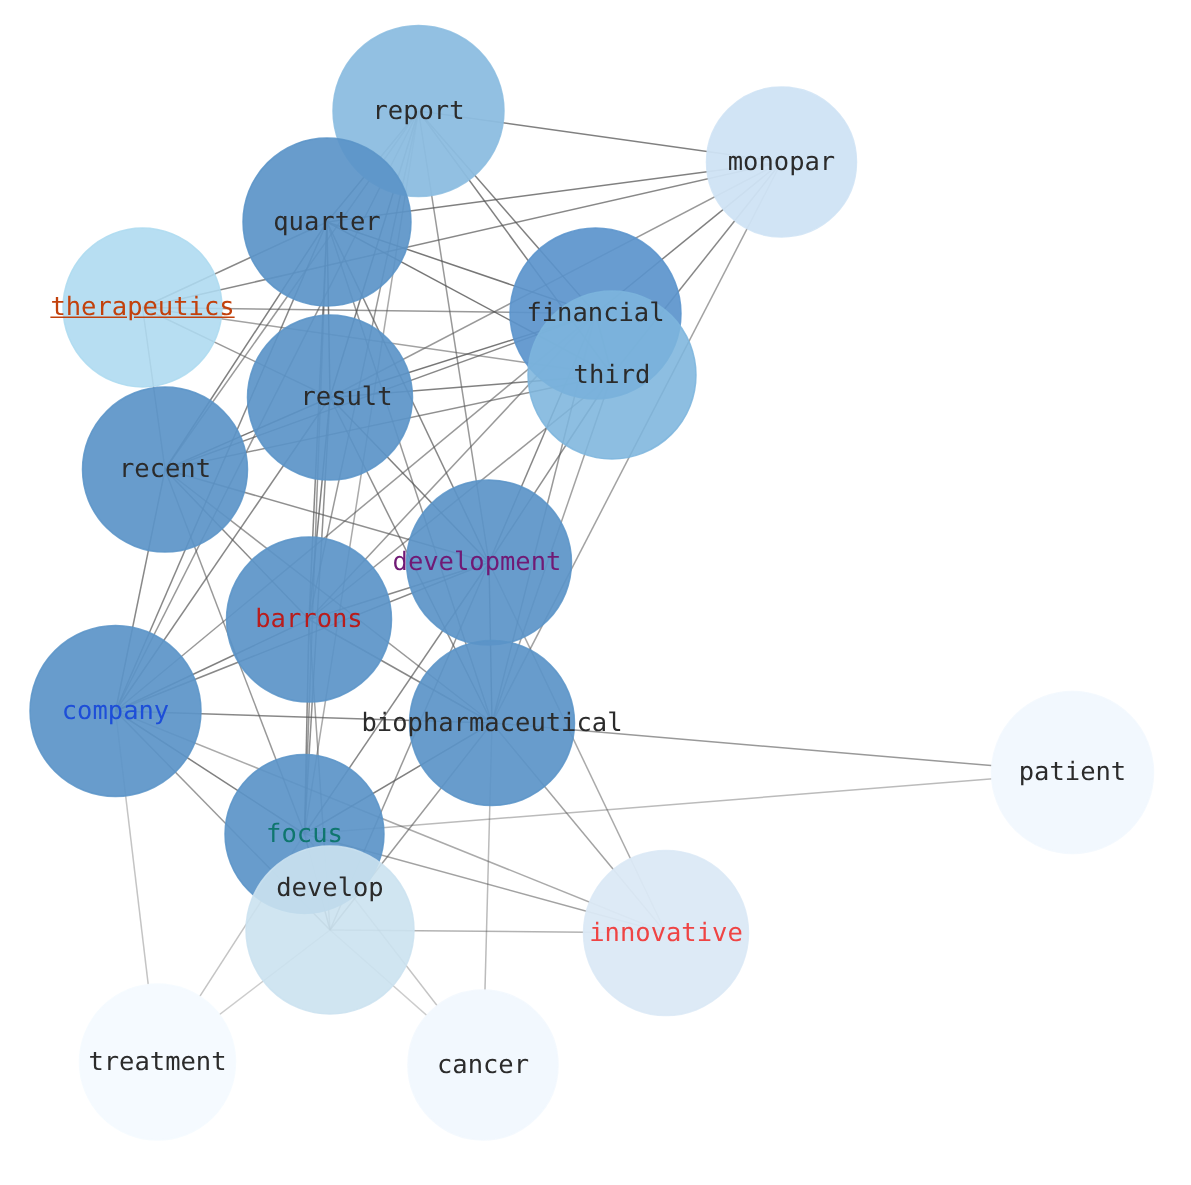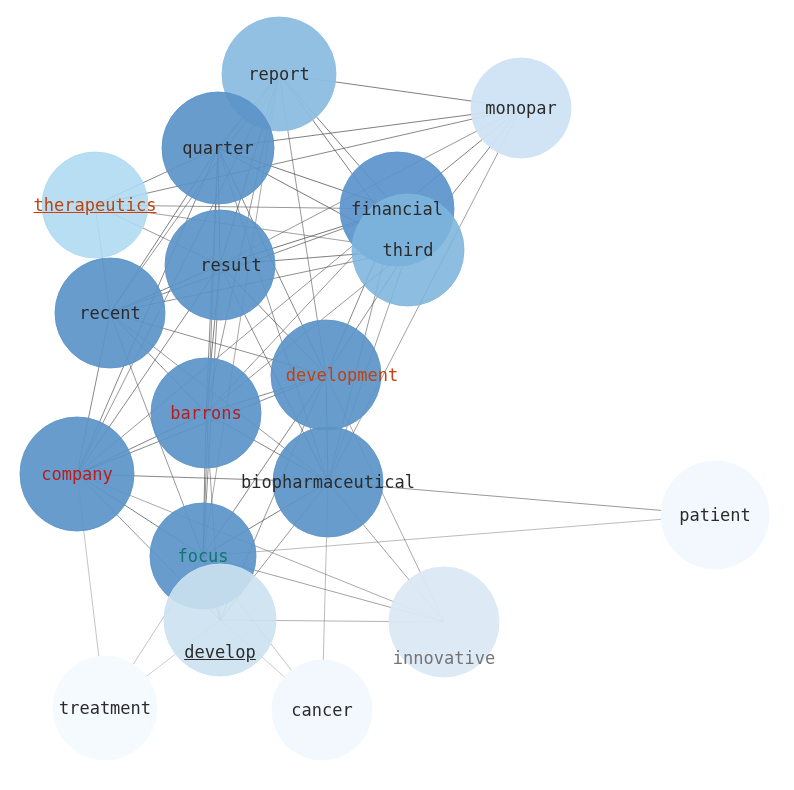--- a/index.html
+++ b/index.html
@@ -146,24 +146,24 @@
   </svg>
   <div id="label-layer">
       <div class="node-label" style="left: 279px; top: 74px; color: rgb(43, 43, 43);">report</div>
       <div class="node-label" style="left: 521px; top: 108px; color: rgb(43, 43, 43);">monopar</div>
       <div class="node-label" style="left: 218px; top: 148px; color: rgb(43, 43, 43);">quarter</div>
       <div class="node-label" style="left: 95px; top: 205px; color: #c2410c; text-decoration: underline;">therapeutics</div>
       <div class="node-label" style="left: 397px; top: 209px; color: rgb(43, 43, 43);">financial</div>
       <div class="node-label" style="left: 408px; top: 250px; color: rgb(43, 43, 43);">third</div>
       <div class="node-label" style="left: 220px; top: 265px; color: rgb(43, 43, 43); margin-left: 11px;">result</div>
       <div class="node-label" style="left: 110px; top: 313px; color: rgb(43, 43, 43);">recent</div>
-      <div class="node-label" style="left: 342px; top: 375px; color: #c2410c;">development</div>
+      <div class="node-label" style="left: 318px; top: 375px; color: #701a75;">development</div>
       <div class="node-label" style="left: 206px; top: 413px; color: #b91c1c;">barrons</div>
-      <div class="node-label" style="left: 77px; top: 474px; color: #b91c1c;">company</div>
+      <div class="node-label" style="left: 77px; top: 474px; color: #1d4ed8;">company</div>
       <div class="node-label" style="left: 328px; top: 482px; color: rgb(43, 43, 43);">biopharmaceutical</div>
       <div class="node-label" style="left: 203px; top: 556px; color: #0f766e;">focus</div>
       <div class="node-label" style="left: 715px; top: 515px; color: rgb(43, 43, 43);">patient</div>
-      <div class="node-label" style="left: 220px; top: 652px; color: rgb(43, 43, 43); text-decoration: underline;">develop</div>
-      <div class="node-label" style="left: 444px; top: 622px; color: #737373; margin-top: 36px;">innovative</div>
+      <div class="node-label" style="left: 220px; top: 592px; color: rgb(43, 43, 43);">develop</div>
+      <div class="node-label" style="left: 444px; top: 622px; color: #ef4444;">innovative</div>
       <div class="node-label" style="left: 105px; top: 708px; color: rgb(43, 43, 43);">treatment</div>
       <div class="node-label" style="left: 322px; top: 710px; color: rgb(43, 43, 43);">cancer</div>
     </div>
 </div>
 
 </body></html>

